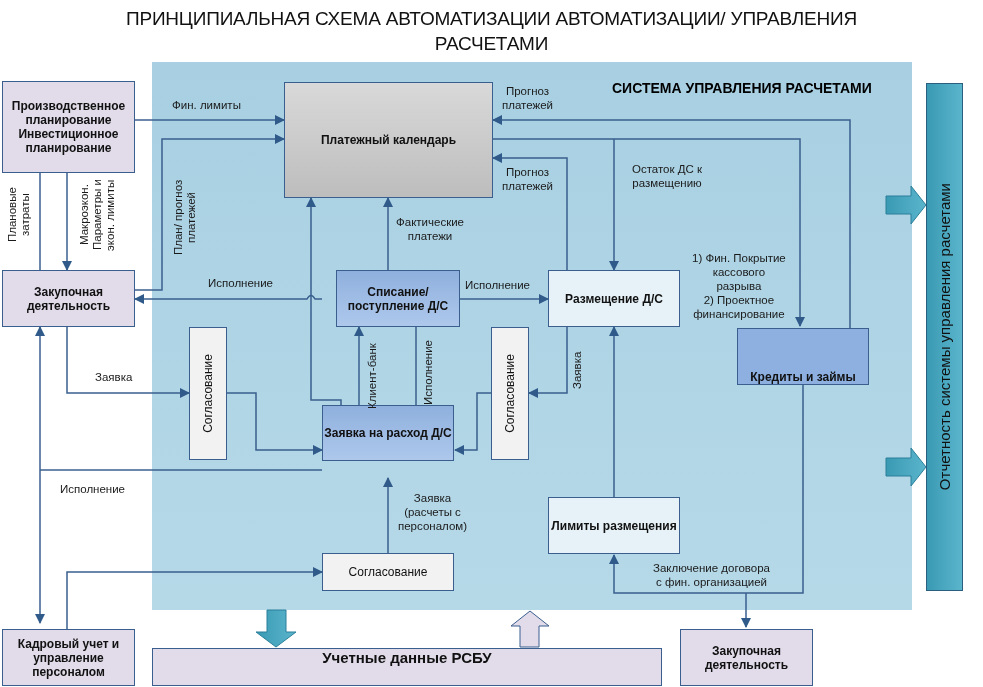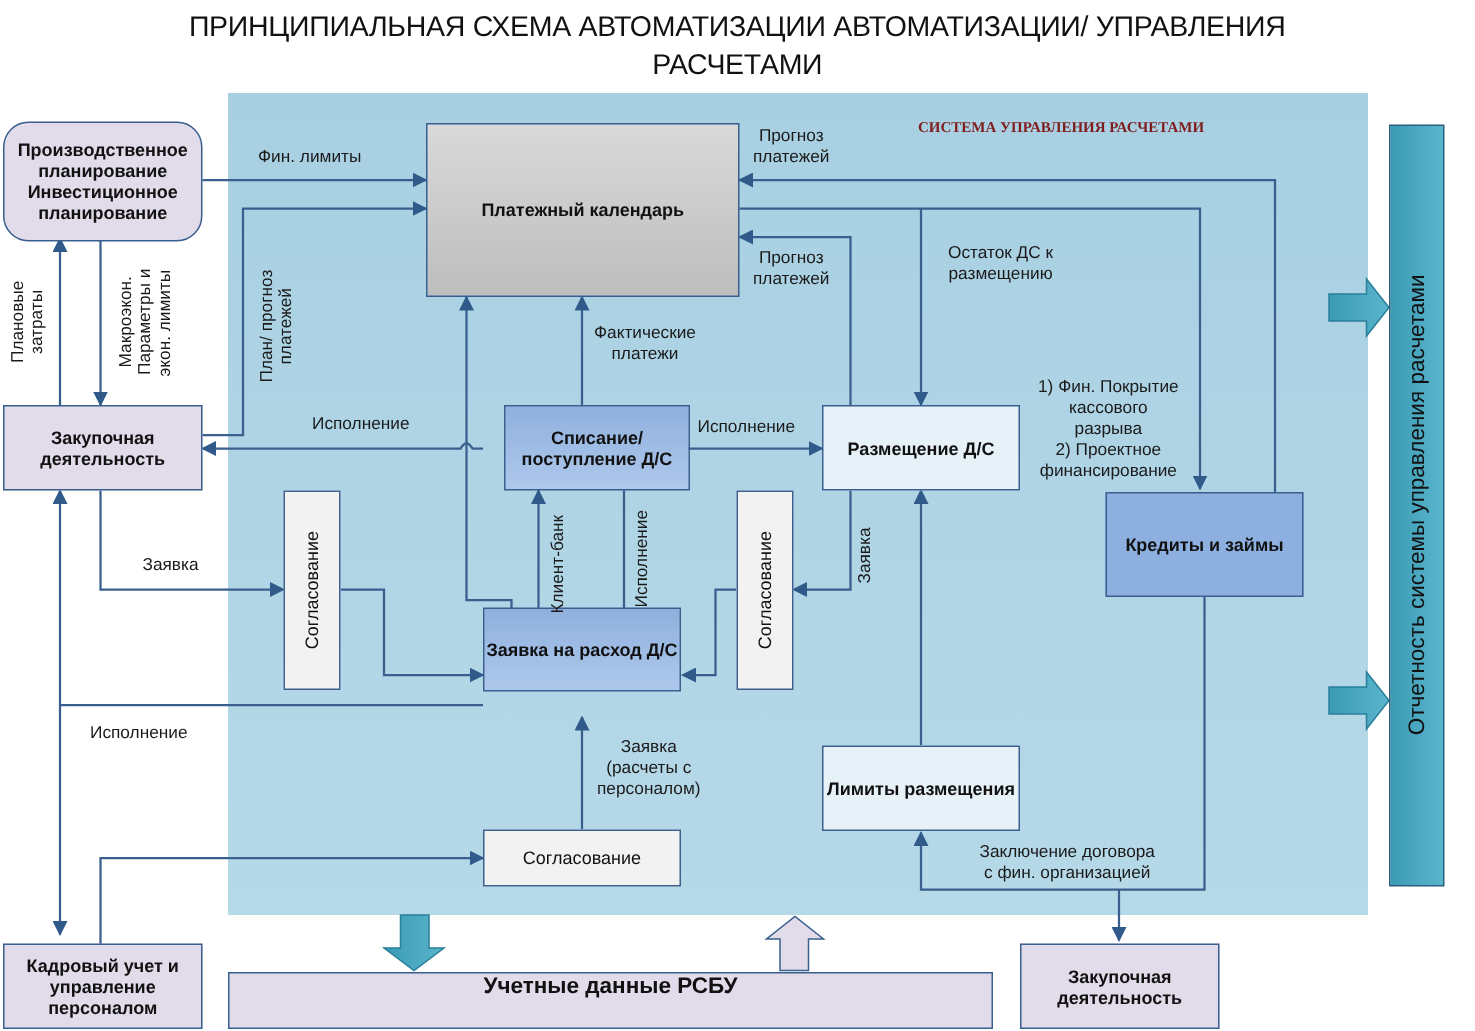--- a/index.html
+++ b/index.html
@@ -1,19 +1,19 @@
 <!DOCTYPE html>
 <html><head>
 <meta charset="utf-8">
 <style>
   html,body{margin:0;padding:0;background:#ffffff;}
   body{width:983px;height:687px;position:relative;overflow:hidden;font-family:"Liberation Sans",sans-serif;color:#1a1a1a;}
   .title{position:absolute;left:0;top:6px;width:983px;text-align:center;font-size:19px;line-height:25px;color:#111;letter-spacing:-0.2px;font-family:"Liberation Sans",sans-serif;}
   .system-bg{position:absolute;left:152px;top:62px;width:760px;height:548px;background:linear-gradient(180deg,#a8d0e2 0%,#b6d9e8 100%);}
-  .system-title{position:absolute;left:612px;top:80px;font-size:10px;font-weight:bold;color:#7f1d1d;font-family:Liberation Serif, serif;}
+  .system-title{position:absolute;left:612px;top:80px;font-size:14px;font-weight:bold;color:#000000;font-family:Liberation Sans, sans-serif;}
   .box{position:absolute;box-sizing:border-box;border:1.5px solid #3a5f8f;display:flex;align-items:center;justify-content:center;text-align:center;font-size:12px;line-height:14px;font-family:"Liberation Sans",sans-serif;color:#111;}
   .ext{background:#e2dcea;}
   .cal{background:linear-gradient(180deg,#d9d9d9 0%,#bdbdbd 100%);}
   .blue{background:linear-gradient(180deg,#8fb0dd 0%,#aec8ec 100%);}
   .light{background:#e6f2f8;}
   .white{background:#f2f2f2;}
   .credit{background:#8db0e0;}
   .bold{font-weight:bold;}
   .vtext{writing-mode:vertical-rl;transform:rotate(180deg);}
   .lbl{position:absolute;font-size:11.5px;line-height:14px;text-align:center;color:#1a1a1a;font-family:"Liberation Sans",sans-serif;white-space:pre-line;}
@@ -96,21 +96,21 @@
   </g>
 
   <path d="M886,196 L911,196 L911,186 L926,205 L911,224 L911,214 L886,214 z" fill="url(#tealH)" stroke="#2a7f9a" stroke-width="1"></path>
   <path d="M886,458 L911,458 L911,448 L926,467 L911,486 L911,476 L886,476 z" fill="url(#tealH)" stroke="#2a7f9a" stroke-width="1"></path>
 
   <path d="M267,610 L286,610 L286,632 L296,632 L276,647 L256,632 L267,632 z" fill="url(#tealH)" stroke="#2a7f9a" stroke-width="1"></path>
 
   <path d="M520,647 L539,647 L539,626 L549,626 L530,611 L511,626 L520,626 z" fill="#e2dcea" stroke="#3a5f8f" stroke-width="1"></path>
 </svg>
 
-<div class="box ext bold" style="left:2px;top:81px;width:133px;height:80px;white-space:pre-line;border-radius:17px;">
+<div class="box ext bold" style="left:2px;top:81px;width:133px;height:92px;white-space:pre-line;">
   <span>Производственное
 планирование
 Инвестиционное
 планирование</span>
 </div>
 <div class="box ext bold" style="left:2px;top:270px;width:133px;height:57px;white-space:pre-line;">
   <span>Закупочная
 деятельность</span>
 </div>
 <div class="box ext bold" style="left:2px;top:629px;width:133px;height:57px;white-space:pre-line;">
@@ -129,21 +129,21 @@
 <div class="box blue bold" style="left:336px;top:270px;width:124px;height:57px;white-space:pre-line;">
   <span>Списание/
 поступление  Д/С</span>
 </div>
 <div class="box blue bold" style="left:322px;top:405px;width:132px;height:56px;">
   <span>Заявка на расход Д/С</span>
 </div>
 <div class="box light bold" style="left:548px;top:270px;width:132px;height:57px;">
   <span>Размещение  Д/С</span>
 </div>
-<div class="box credit bold" style="left:737px;top:328px;width:132px;height:70px;">
+<div class="box credit bold" style="left:737px;top:328px;width:132px;height:57px;align-items:flex-end;">
   <span>Кредиты и займы</span>
 </div>
 <div class="box light bold" style="left:548px;top:497px;width:132px;height:57px;">
   <span>Лимиты размещения</span>
 </div>
 <div class="box white" style="left:189px;top:327px;width:38px;height:133px;">
   <span class="vtext">Согласование</span>
 </div>
 <div class="box white" style="left:491px;top:327px;width:38px;height:133px;">
   <span class="vtext">Согласование</span>

